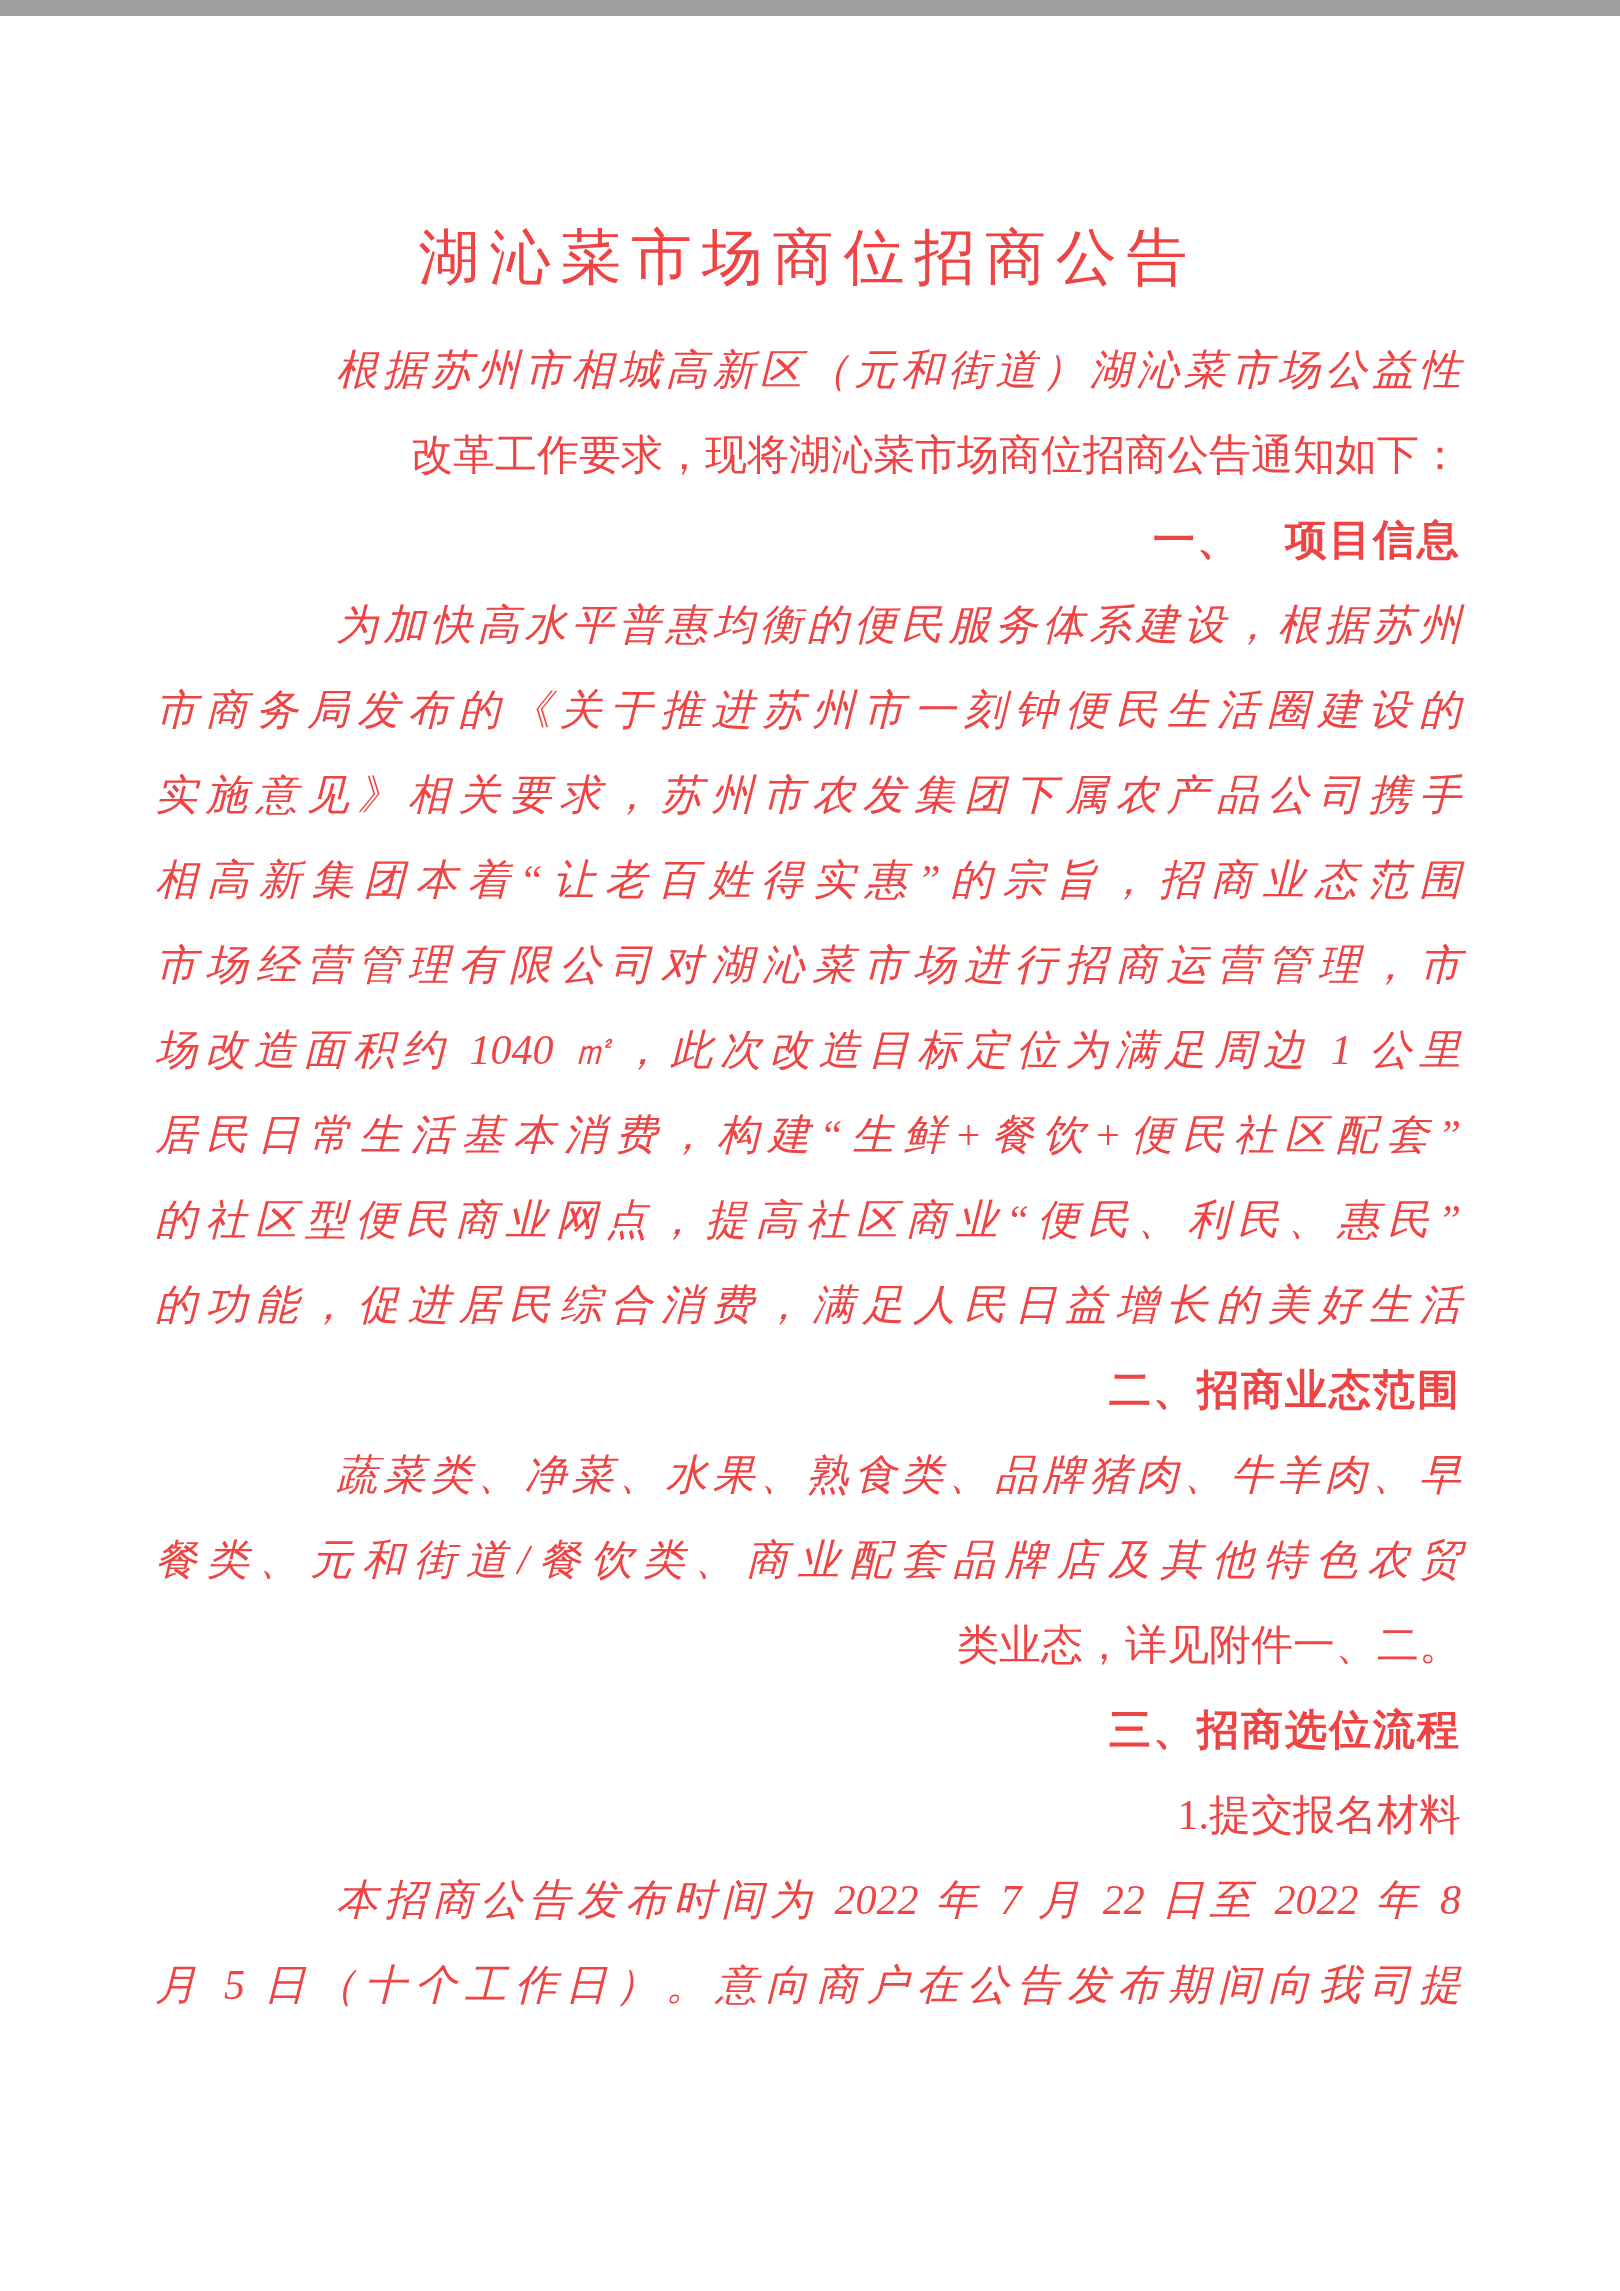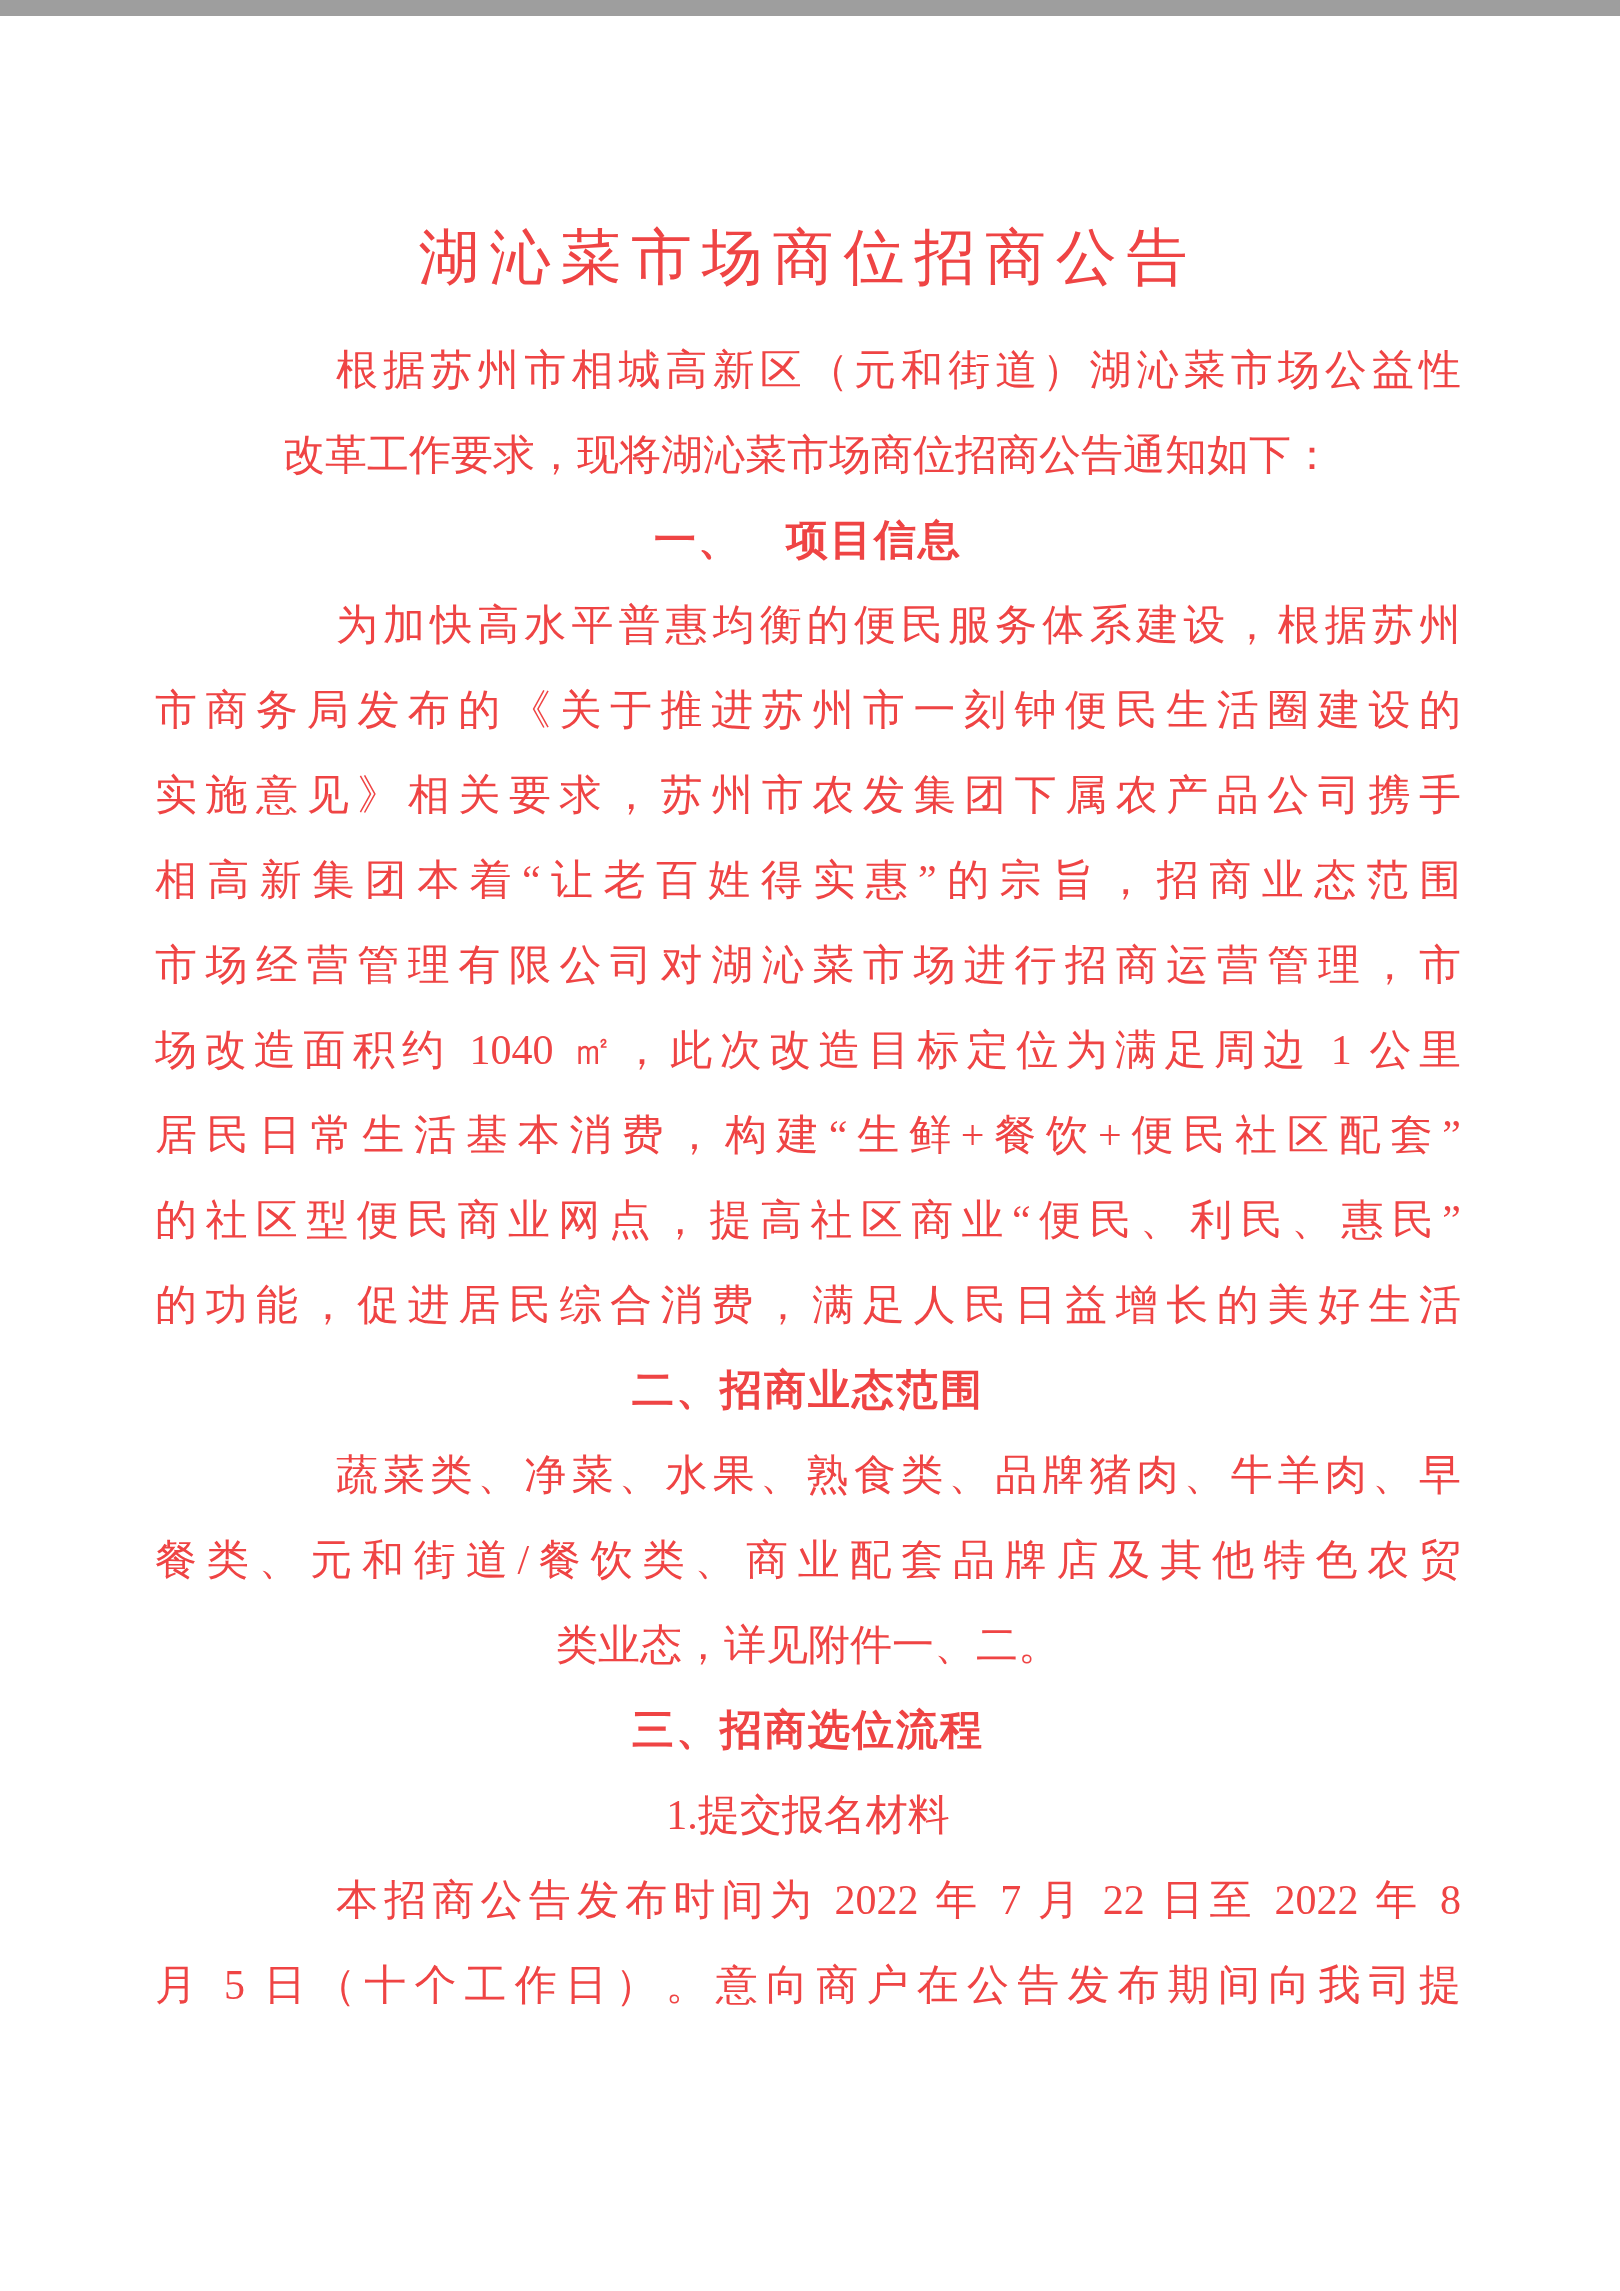--- a/index.html
+++ b/index.html
@@ -17,25 +17,26 @@
     font-size:61px;font-weight:400;
     letter-spacing:9.8px;
     white-space:nowrap;
   }
   .doc-body{
     margin:0 159px 0 155px; 
   }
   .line{
     height:85px;line-height:85px;
     font-size:42px;
-    text-align:center;
+    text-align:right;
   }
   .line.full{
     text-align:justify;
     text-align-last:justify;
+    font-style:italic;
   }
   .line.indent{
     text-indent:181px;
   }
   .line.heading{
     font-weight:700;
     letter-spacing:2px;
   }
 </style>
 </head>

